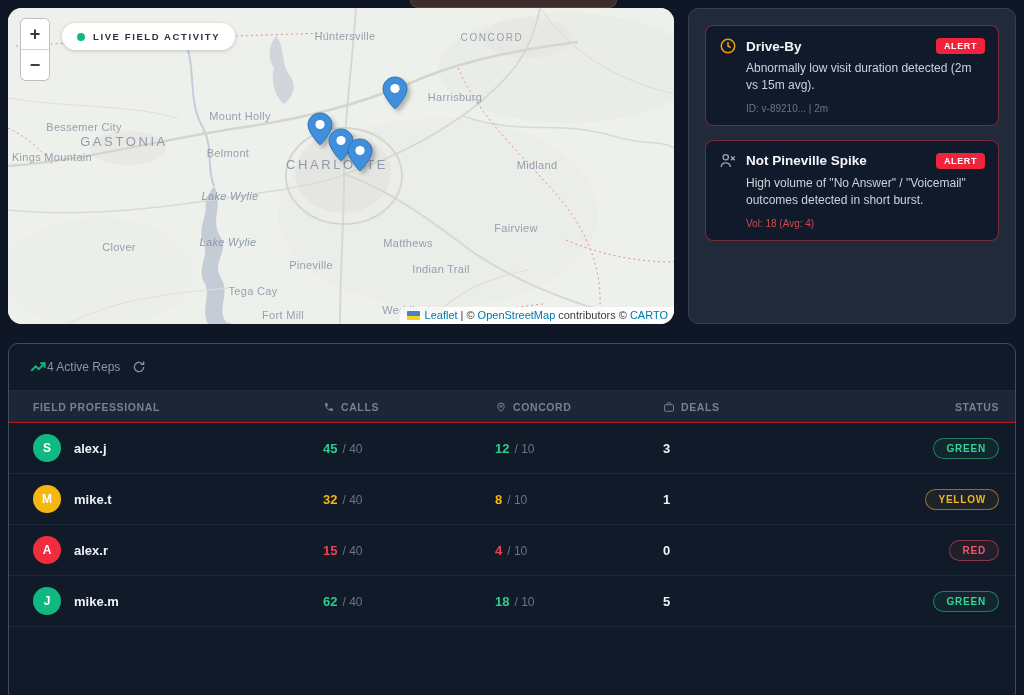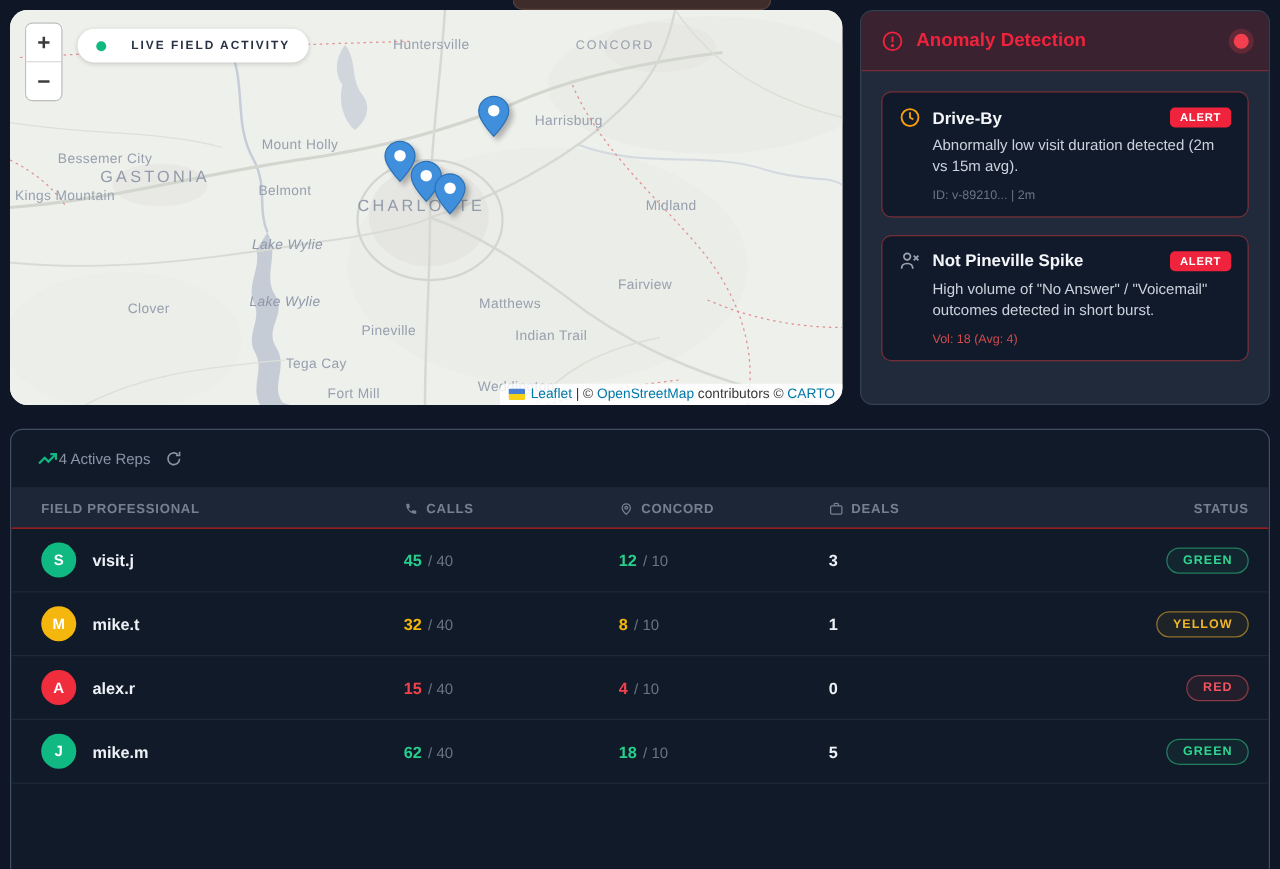--- a/index.html
+++ b/index.html
@@ -18,21 +18,21 @@
   .map-svg { position:absolute; inset:0; z-index:1; }
   .mlbl { position:absolute; z-index:2; transform:translate(-50%,-50%);
     font-size:11px; color:#98a0ae; white-space:nowrap; letter-spacing:.3px; }
   .mlbl.big { font-size:13px; letter-spacing:2.6px; color:#929aa9; font-weight:500; }
   .mlbl.caps { font-size:10px; letter-spacing:1.6px; }
   .mlbl.ital { font-style:italic; color:#8e98a9; }
   .pin { position:absolute; z-index:3; width:26px; height:34px;
     filter:drop-shadow(3px 3px 2px rgba(60,60,60,.35)); }
   .live-badge { position:absolute; z-index:6; left:54px; top:15px; height:27px;
     background:#ffffff; border-radius:999px; display:flex; align-items:center;
-    gap:20px; padding:0 15px; box-shadow:0 1px 4px rgba(0,0,0,.18);
+    gap:8px; padding:0 15px; box-shadow:0 1px 4px rgba(0,0,0,.18);
     font-size:9.5px; font-weight:bold; letter-spacing:1.6px; color:#273142; }
   .live-dot { width:8px; height:8px; border-radius:50%; background:#10b981; }
   .zoom-ctl { position:absolute; z-index:5; left:12px; top:10px; width:30px;
     background:#fff; border:1px solid rgba(0,0,0,.25); border-radius:6px; overflow:hidden; }
   .zoom-ctl button { display:block; width:100%; height:30px; background:#fff; border:none;
     font-size:18px; font-weight:bold; color:#3a3a3a; cursor:pointer; line-height:30px; }
   .zoom-ctl .zdiv { height:1px; background:#d4d4d4; }
   .attribution { position:absolute; z-index:4; right:0; bottom:0;
     background:rgba(255,255,255,.82); padding:2px 6px 3px 7px; font-size:11px;
     color:#3a3a3a; display:flex; align-items:center; gap:3px; border-radius:4px 0 0 0; }
@@ -192,29 +192,20 @@
       <span class="flag"></span>
       <a>Leaflet</a>
       <span>| ©</span>
       <a>OpenStreetMap</a>
       <span>contributors ©</span>
       <a>CARTO</a>
     </div>
   </section>
 
   <section class="anomaly">
-    <div class="anomaly-head">
-      <svg class="ic" width="18" height="18" viewBox="0 0 24 24" fill="none" stroke="#ef233c" stroke-width="2">
-        <circle cx="12" cy="12" r="9.5"></circle>
-          <line x1="12" y1="7" x2="12" y2="13"></line>
-          <circle cx="12" cy="16.6" r="0.8" fill="#ef233c"></circle>
-      </svg>
-      <span class="anomaly-title">Anomaly Detection</span>
-      <span class="pulse-dot"></span>
-    </div>
     <div class="alerts">
 
       <div class="alert-card">
         <div class="alert-top">
           <svg class="ic" width="18" height="18" viewBox="0 0 24 24" fill="none" stroke="#f59e0b" stroke-width="2">
             <circle cx="12" cy="12" r="9"></circle>
               <polyline points="12 6.5 12 12 15.5 14"></polyline>
           </svg>
           <span class="alert-title">Drive-By</span>
           <span class="alert-badge">ALERT</span>
@@ -281,21 +272,21 @@
         <span>DEALS</span>
       </span>
       <span class="hcell right">
         <span>STATUS</span>
       </span>
     </div>
 
     <div class="trow drow">
       <span class="namecell">
         <span class="avatar av-green">S</span>
-        <span class="rname">visit.j</span>
+        <span class="rname">alex.j</span>
       </span>
       <span class="metric"><b class="v-green">45</b><span class="max">/ 40</span></span>
       <span class="metric"><b class="v-green">12</b><span class="max">/ 10</span></span>
       <span class="deals">3</span>
       <span class="pill p-green">GREEN</span>
     </div>
 
     <div class="trow drow">
       <span class="namecell">
         <span class="avatar av-yellow">M</span>

